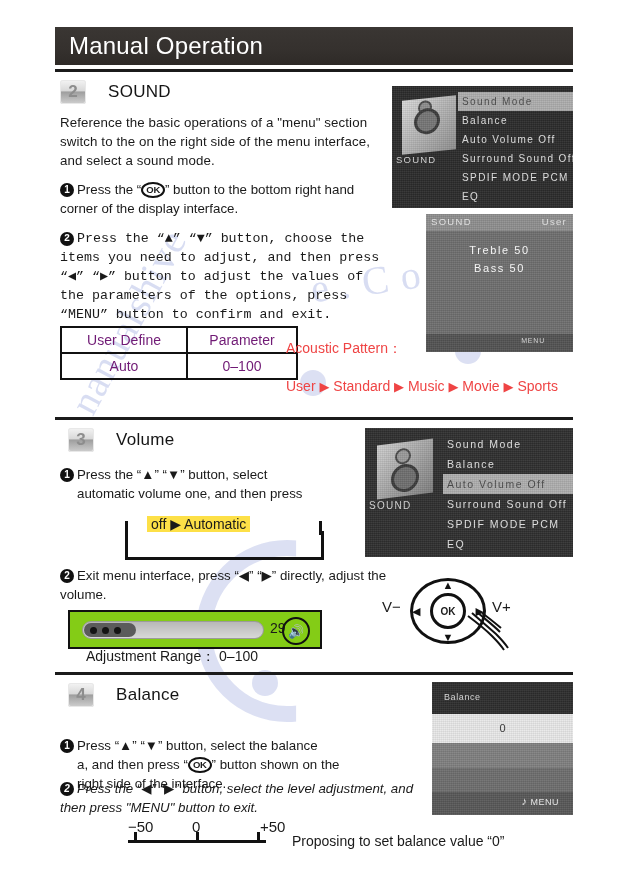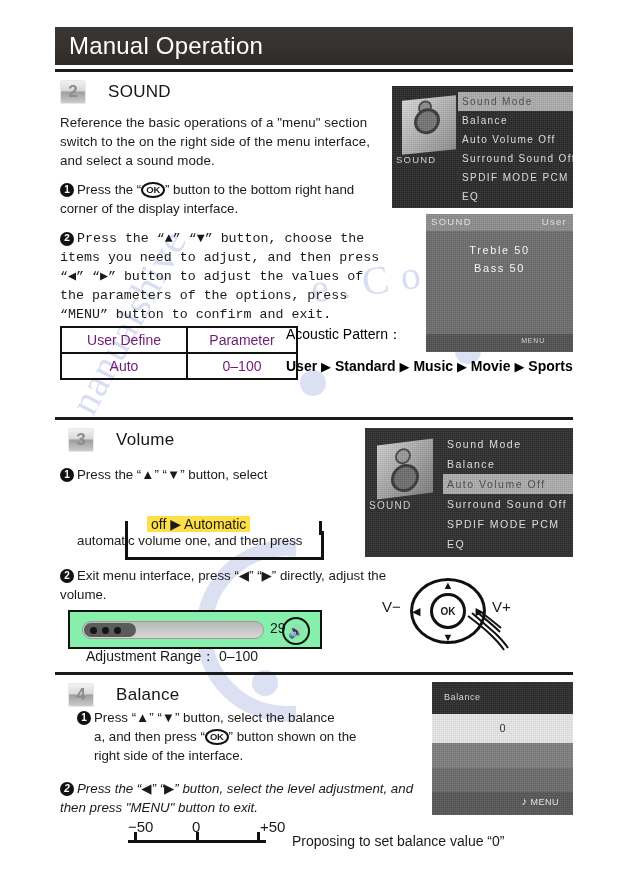--- a/index.html
+++ b/index.html
@@ -73,22 +73,22 @@
   
   .tbl{position:absolute;left:60px;top:326px;border-collapse:collapse;}
   .tbl td{
     border:2px solid #111;font-size:14px;text-align:center;
     padding:4px 10px;white-space:nowrap;color:#701a75;margin-left:12px;
   }
   .tbl td.c1{width:104px;}
   .tbl td.c2{width:88px;}
 
   
-  .acoustic{position:absolute;left:286px;top:322px;font-size:14px;line-height:24px;color:#000000;}
-  .acoustic .chain{margin-top:8px;font-weight:bold;}
+  .acoustic{position:absolute;left:286px;top:336px;font-size:14px;line-height:24px;color:#ef4444;}
+  .acoustic .chain{margin-top:14px;}
   .tri{display:inline-block;font-size:13px;}
 
   
   .tv{position:absolute;background:#000;overflow:hidden;}
   .tv-noise{
     position:absolute;inset:0;
     background:
       repeating-linear-gradient(0deg,rgba(255,255,255,.045) 0 1px,rgba(0,0,0,.05) 1px 2px),
       repeating-linear-gradient(90deg,rgba(255,255,255,.03) 0 1px,rgba(0,0,0,.04) 1px 2px);
     pointer-events:none;
@@ -152,21 +152,21 @@
   .tv4 .ftr .note{position:absolute;right:46px;top:3px;color:#eee;font-size:11px;}
 
   
   .cyclewrap{position:absolute;left:125px;top:521px;width:197px;height:40px;}
   .cyclebox{position:absolute;left:0;top:10px;width:193px;height:26px;border:3px solid #111;border-top:none;}
   .cyc-lu{position:absolute;left:0;top:0;width:3px;height:14px;background:#111;}
   .cyc-ru{position:absolute;right:0;top:0;width:3px;height:14px;background:#111;}
   .cyc-txt{position:absolute;left:22px;top:-5px;font-size:14px;background:#fde047;padding:0 4px;white-space:nowrap;}
 
   
-  .volbox{position:absolute;left:68px;top:610px;width:250px;height:35px;border:2px solid #111;background:#86efac;}
+  .volbox{position:absolute;left:68px;top:610px;width:250px;height:35px;border:2px solid #111;background:#84cc16;}
   .voltrack{
     position:absolute;left:12px;top:9px;width:180px;height:16px;border-radius:9px;
     background:linear-gradient(180deg,#b8b8b8,#d8d8d8);border:1px solid #9b9b9b;
   }
   .volfill{position:absolute;left:1px;top:1px;width:52px;height:14px;border-radius:8px;background:#5b5b5b;}
   .voldots{position:absolute;left:7px;top:5px;display:flex;gap:5px;}
   .voldots i{width:7px;height:7px;border-radius:50%;background:#141414;display:block;}
   .volnum{position:absolute;left:200px;top:8px;font-size:14px;}
   .volicon{
     position:absolute;right:10px;top:5px;width:24px;height:24px;border:2px solid #111;border-radius:50%;
@@ -291,21 +291,21 @@
 
   <div class="rule rule-mid1"></div>
 
   <div class="sec-head" style="left:68px;top:428px;">
     <div class="badge">3</div>
     <div class="sec-title">Volume</div>
   </div>
 
   <div class="step" style="left:60px;top:465px;width:310px;">
     <span class="num">1</span><span>Press the  “▲”   “▼”  button, select</span>
-    <div style="padding-left:17px;margin-top:47px;">automatic volume one, and then press</div>
+    <div style="padding-left:17px;">automatic volume one, and then press</div>
   </div>
 
   <div class="cyclewrap">
     <div class="cyclebox"></div>
     <div class="cyc-lu"></div>
     <div class="cyc-ru"></div>
     <div class="cyc-txt">off ▶ Automatic</div>
   </div>
 
   <div class="step" style="left:60px;top:566px;width:330px;">
@@ -357,21 +357,21 @@
     <div class="tv-noise"></div>
   </div>
 
   <div class="rule rule-mid2"></div>
 
   <div class="sec-head" style="left:68px;top:683px;">
     <div class="badge">4</div>
     <div class="sec-title">Balance</div>
   </div>
 
-  <div class="step" style="left:60px;top:708px;width:360px;margin-left:17px;">
+  <div class="step" style="left:60px;top:736px;width:360px;">
     <span class="num">1</span><span>Press “▲”   “▼”  button, select the balance</span>
     <div style="padding-left:17px;"><span>a, and then press  “</span><span class="okglyph">OK</span><span>”   button shown on the</span></div>
     <div style="padding-left:17px;">right side of the interface.</div>
   </div>
 
   <div class="step" style="left:60px;top:779px;width:363px;font-style:italic;">
     <span class="num">2</span><span>Press the  “◀”   “▶”  button, select the level adjustment, and then press "MENU" button to exit.</span>
   </div>
 
   <div class="scale">

